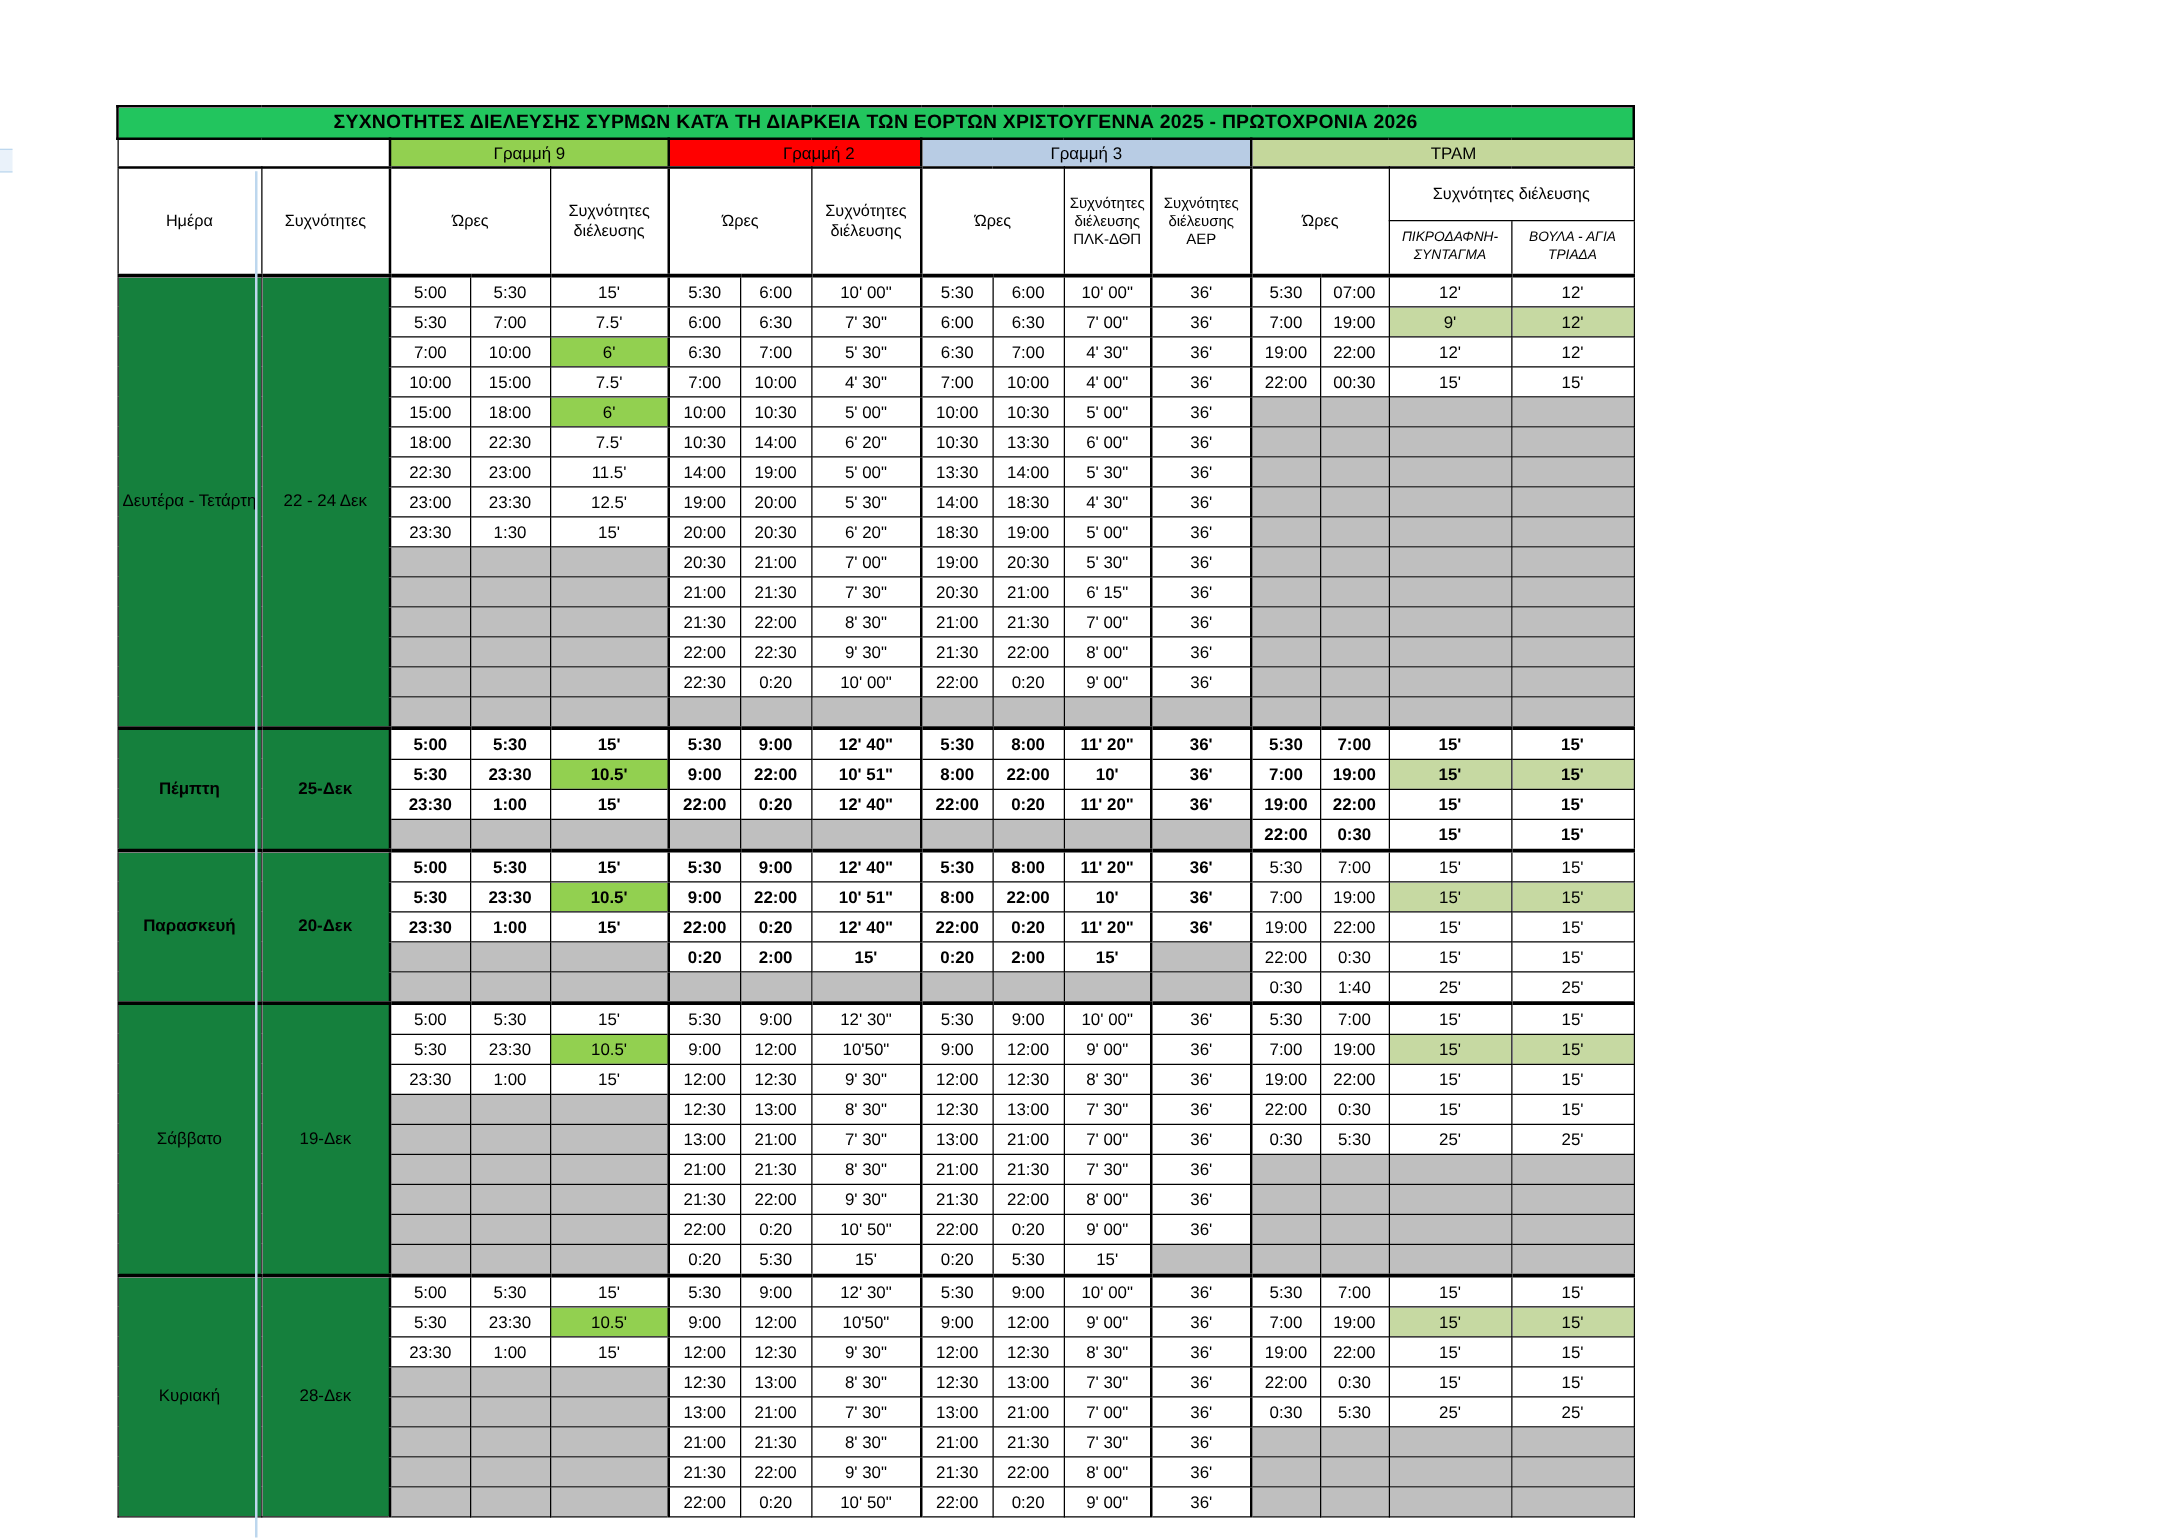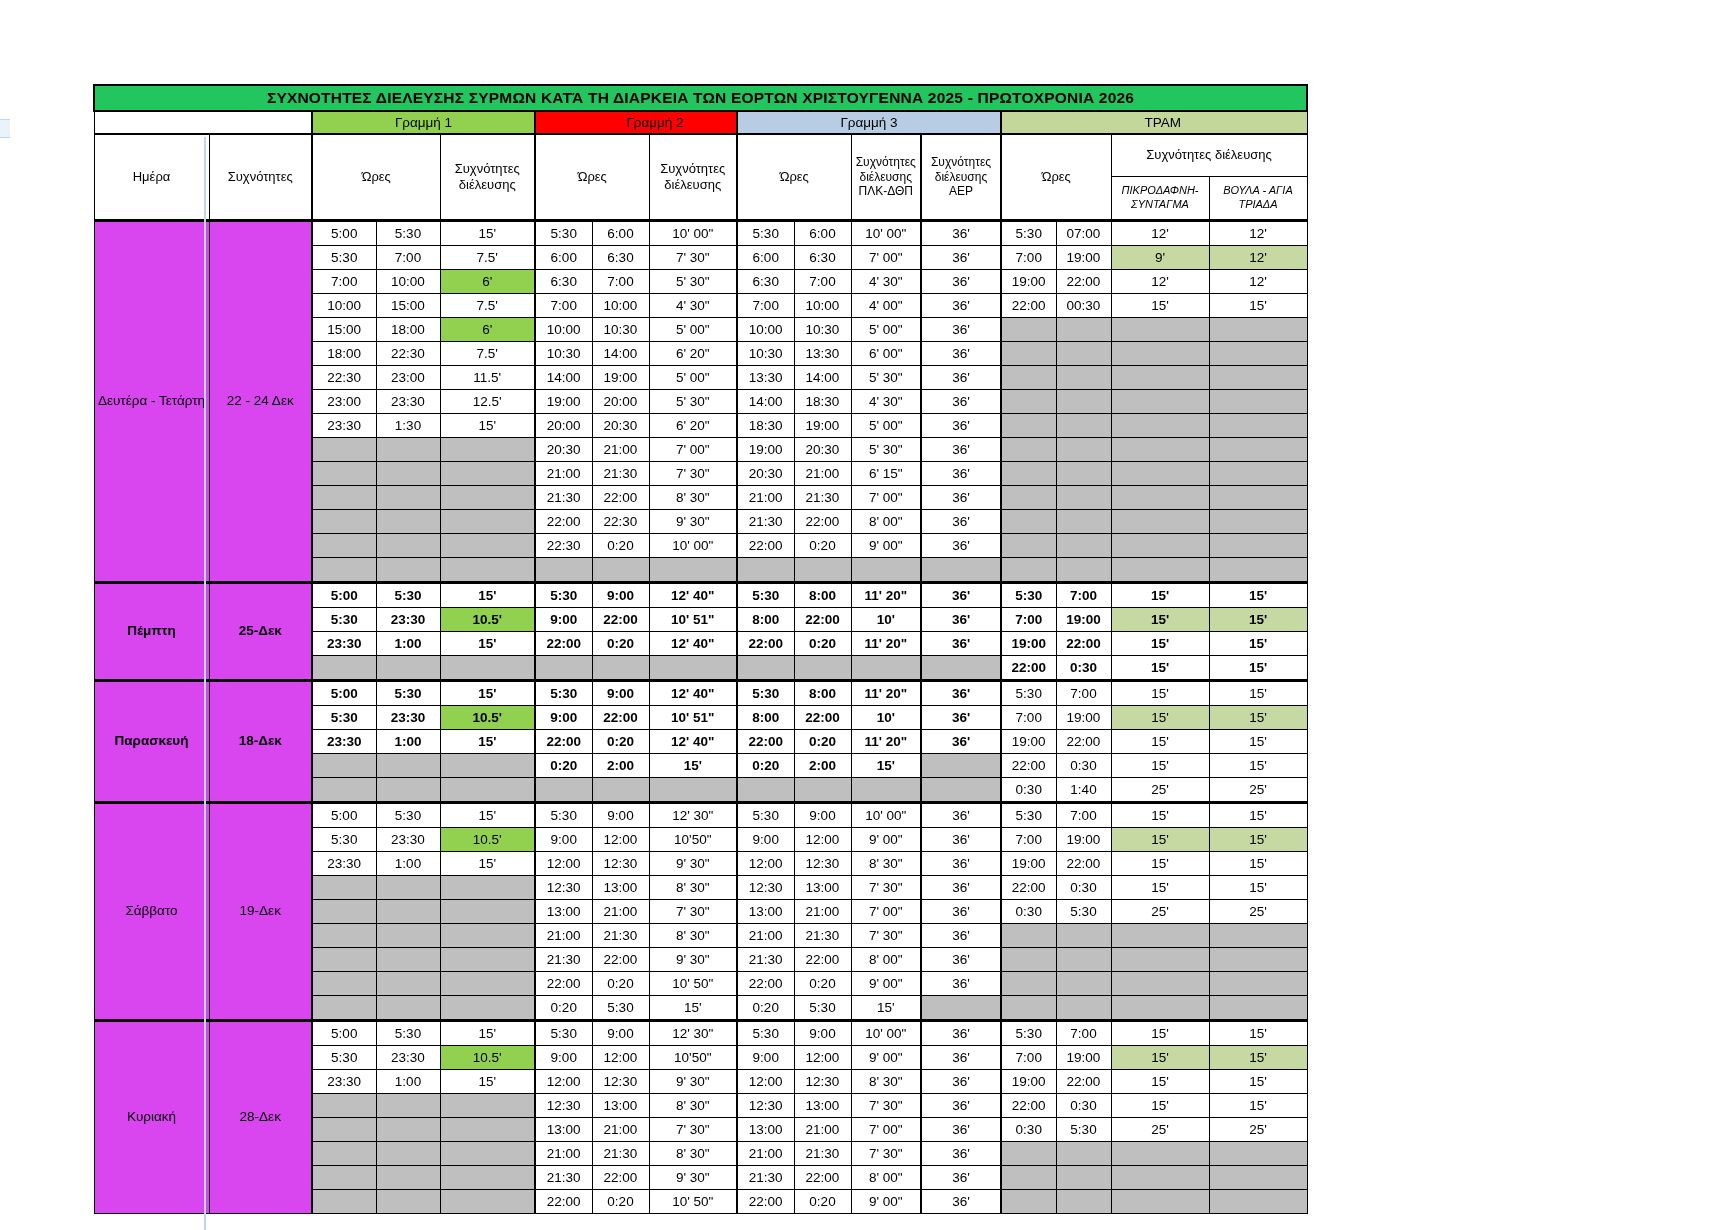--- a/index.html
+++ b/index.html
@@ -26,21 +26,21 @@
   .hc{background:#fff;font-size:13px;white-space:normal;line-height:1.25;}
   .hc.small{font-size:11px;line-height:1.2;font-style:italic;}
   .hc.tiny{font-size:12px;line-height:1.2;}
   .hd-bottom{border-bottom:2px solid #000;}
   .thickL{border-left:2px solid #000 !important;}
   tr.group-start td{border-top:3px solid #000;}
   .empty{background:var(--c-empty,#BFBFBF);}
   .hl1{background:var(--c-hl1,#92D050);}
   .hltram{background:var(--c-hltram,#C6D9A2);}
   .b{font-weight:bold;}
-  .day-cell,.date-cell{background:#d946ef;white-space:normal;line-height:1.3;margin-top:10px;}
+  .day-cell,.date-cell{background:#15803d;white-space:normal;line-height:1.3;margin-top:10px;}
   
   #freeze-v{position:absolute;left:204px;top:137px;width:2px;height:1093px;background:var(--c-freeze,#BDD7EE);}
   #freeze-corner{position:absolute;left:0;top:119px;width:10px;height:17px;background:#EAF2FA;border-top:1px solid var(--c-freeze,#BDD7EE);border-bottom:1px solid var(--c-freeze,#BDD7EE);}
 </style>
 </head>
 <body>
 
 <div id="sheet">
   <table>
     <colgroup>
@@ -60,21 +60,21 @@
         <col style="width:55px">
         <col style="width:98px">
         <col style="width:98px">
     </colgroup>
     <tbody>
         <tr>
       <td colspan="16" class="title-cell">ΣΥΧΝΟΤΗΤΕΣ ΔΙΕΛΕΥΣΗΣ ΣΥΡΜΩΝ ΚΑΤΆ ΤΗ ΔΙΑΡΚΕΙΑ ΤΩΝ ΕΟΡΤΩΝ ΧΡΙΣΤΟΥΓΕΝΝΑ 2025 - ΠΡΩΤΟΧΡΟΝΙΑ 2026</td>
     </tr>
     <tr>
       <td colspan="2" class="band band-white"></td>
-      <td colspan="3" class="band band-l1">Γραμμή 1</td>
+      <td colspan="3" class="band band-l1">Γραμμή 9</td>
       <td colspan="3" class="band band-l2">Γραμμή 2</td>
       <td colspan="4" class="band band-l3">Γραμμή 3</td>
       <td colspan="4" class="band band-tram">ΤΡΑΜ</td>
     </tr>
     <tr style="height:42px;">
       <td rowspan="2" class="hc hd-bottom">Ημέρα</td>
       <td rowspan="2" class="hc hd-bottom">Συχνότητες</td>
       <td colspan="2" rowspan="2" class="hc hd-bottom thickL">Ώρες</td>
       <td rowspan="2" class="hc hd-bottom">Συχνότητες διέλευσης</td>
       <td colspan="2" rowspan="2" class="hc hd-bottom thickL">Ώρες</td>
@@ -394,21 +394,21 @@
           <td class="empty"></td>
           <td class="empty"></td>
           <td class="thickL empty b"></td>
           <td class="thickL b">22:00</td>
           <td class="b">0:30</td>
           <td class=" b">15'</td>
           <td class=" b">15'</td>
         </tr>
         <tr class="group-start">
           <td class="day-cell b" rowspan="5">Παρασκευή</td>
-          <td class="date-cell b" rowspan="5">18-Δεκ</td>
+          <td class="date-cell b" rowspan="5">20-Δεκ</td>
           <td class="thickL b">5:00</td>
           <td class="b">5:30</td>
           <td class=" b">15'</td>
           <td class="thickL b">5:30</td>
           <td class="b">9:00</td>
           <td class=" b">12' 40"</td>
           <td class="thickL b">5:30</td>
           <td class="b">8:00</td>
           <td class="b">11' 20"</td>
           <td class="thickL b">36'</td>

